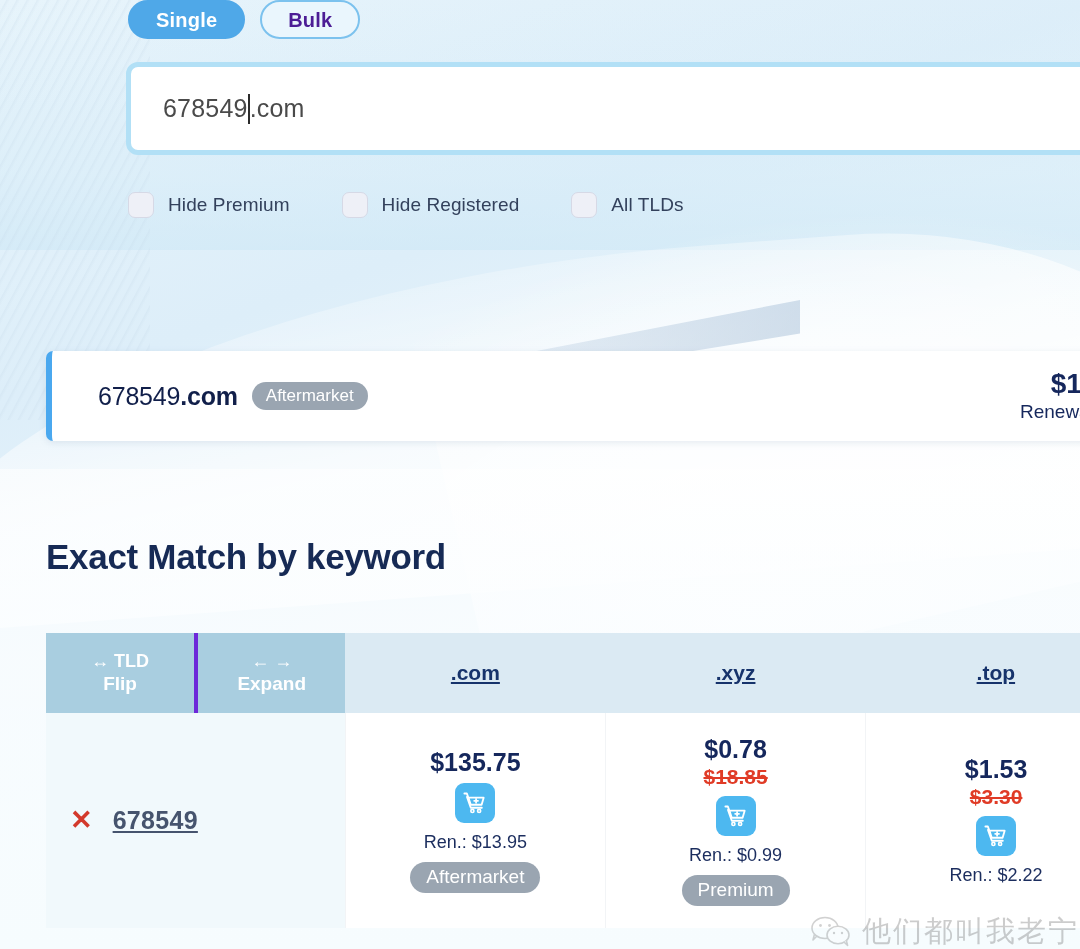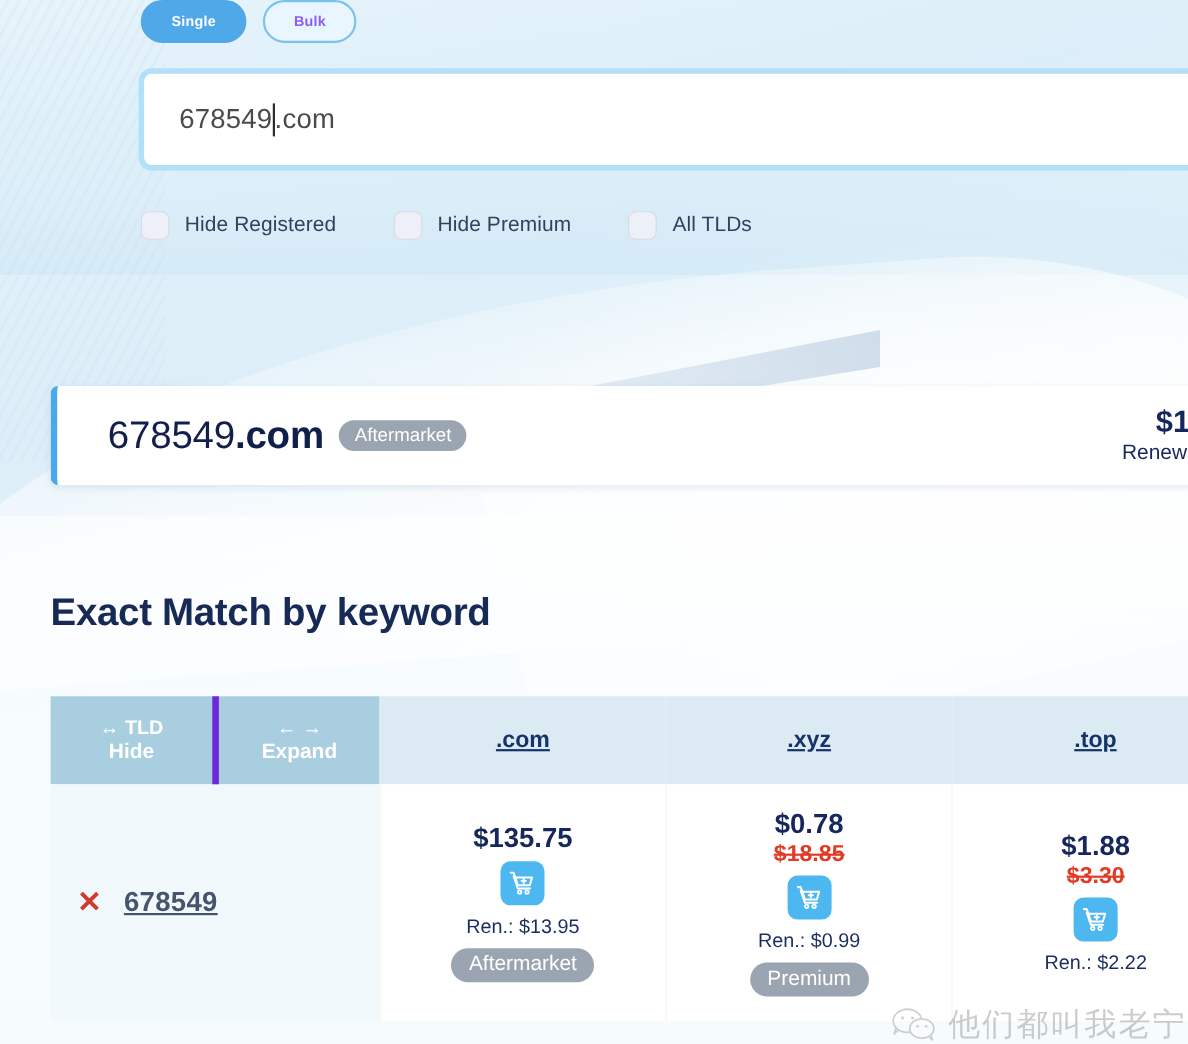--- a/index.html
+++ b/index.html
@@ -46,26 +46,26 @@
     position: absolute; left: 0; bottom: 0; width: 1080px; height: 480px;
     background: linear-gradient(180deg, rgba(255,255,255,.55) 0%, rgba(250,253,255,.85) 40%, rgba(246,252,254,1) 100%);
   }
 
   .page { position: relative; z-index: 1; width: 1080px; height: 949px; }
 
   
   .mode-row { position: absolute; left: 128px; top: 0px; display: flex; gap: 15px; align-items: center; }
   .mode-btn {
     border-radius: 22px; height: 39px; padding: 0 26px;
-    font-size: 13px; font-weight: bold; letter-spacing: .2px;
+    font-size: 20px; font-weight: bold; letter-spacing: .2px;
     display: flex; align-items: center; justify-content: center;
     cursor: pointer; border: 2px solid transparent; line-height: 1;
   }
   .mode-btn.active { background: #4fa8e8; color: #ffffff; border-color: #4fa8e8; }
-  .mode-btn.inactive { background: #eaf6fd; color: #8b5cf6; border-color: #7cc2ee; }
+  .mode-btn.inactive { background: #eaf6fd; color: #4c1d95; border-color: #7cc2ee; }
 
   
   .search-wrap {
     position: absolute; left: 126px; top: 62px; width: 1000px; height: 93px;
     background: #ffffff; border: 5px solid #b2e0f6; border-radius: 12px;
     display: flex; align-items: center; padding-left: 32px;
   }
   .search-text {
     font-size: 25px; color: #4a4a4a; letter-spacing: .2px;
     display: flex; align-items: center; white-space: pre;
@@ -90,21 +90,21 @@
   
   .result-card {
     position: absolute; left: 46px; top: 351px; width: 1080px; height: 90px;
     background: #ffffff; border-radius: 7px;
     border-left: 6px solid #4aa8ef;
     box-shadow: 0 2px 7px rgba(120,150,175,.18);
     display: flex; align-items: center; justify-content: space-between;
     padding: 0 22px 0 46px;
   }
   .rc-left { display: flex; align-items: center; }
-  .rc-domain { font-size: 35px; color: #111f4a; font-weight: 500; letter-spacing: -.2px; }
+  .rc-domain { font-size: 25px; color: #111f4a; font-weight: 500; letter-spacing: -.2px; }
   .rc-domain b { font-weight: bold; }
   .rc-badge {
     margin-left: 14px; background: #9aa5b1; color: #ffffff;
     font-size: 17px; border-radius: 14px; padding: 5px 14px 6px; line-height: 1;
   }
   .rc-right { text-align: right; margin-right: -48px; }
   .rc-price { font-size: 28px; font-weight: bold; color: #15275c; line-height: 1.05; }
   .rc-renewal { font-size: 19px; color: #15275c; margin-top: 2px; }
 
   
@@ -120,21 +120,21 @@
   }
   .tbl th, .tbl td { padding: 0; vertical-align: middle; }
   .col-kw   { width: 150px; }
   .col-exp  { width: 149px; }
   .col-tld  { width: 260px; }
 
   thead th.ctrl {
     background: #a9ceE0; color: #ffffff; height: 80px;
     font-size: 19px; font-weight: bold; text-align: center; line-height: 1.25;
   }
-  thead th.ctrl.flip { border-right: 6px solid #6d28d9; }
+  thead th.ctrl.flip { border-right: 4px solid #6d28d9; }
   thead th.ctrl .arrows { display: block; font-size: 18px; font-weight: bold; }
   thead th.tldhead {
     background: #dbeaf3; height: 80px; text-align: center;
   }
   .tld-link {
     font-size: 21px; font-weight: bold; color: #16336b;
     text-decoration: underline; cursor: pointer;
   }
 
   tbody td.kwcell {
@@ -191,25 +191,25 @@
 
   <div class="search-wrap">
     <div class="search-text">
       <span>678549</span><span class="caret"></span><span>.com</span>
     </div>
   </div>
 
   <div class="filters">
     <label class="filter">
       <span class="cbox"></span>
-      <span class="filter-label">Hide Registered</span>
+      <span class="filter-label">Hide Premium</span>
     </label>
     <label class="filter">
       <span class="cbox"></span>
-      <span class="filter-label">Hide Premium</span>
+      <span class="filter-label">Hide Registered</span>
     </label>
     <label class="filter">
       <span class="cbox"></span>
       <span class="filter-label">All TLDs</span>
     </label>
   </div>
 
   <div class="result-card">
     <div class="rc-left">
       <div class="rc-domain"><span>678549</span><b>.com</b></div>
@@ -228,21 +228,21 @@
       <col class="col-kw">
         <col class="col-exp">
       <col class="col-tld">
         <col class="col-tld">
         <col class="col-tld">
     </colgroup>
     <thead>
       <tr>
         <th class="ctrl flip">
           <span class="arrows">↔ TLD</span>
-          <span>Hide</span>
+          <span>Flip</span>
         </th>
         <th class="ctrl">
           <span class="arrows">← →</span>
           <span>Expand</span>
         </th>
         <th class="tldhead">
           <span class="tld-link">.com</span>
         </th>
         <th class="tldhead">
           <span class="tld-link">.xyz</span>
@@ -291,21 +291,21 @@
                 <circle cx="15.8" cy="19.3" r="1.45" fill="none" stroke="#fff" stroke-width="1.5"></circle>
               </svg>
             </div>
             <div class="p-ren">Ren.: $0.99</div>
             <div class="p-badge">Premium</div>
           </div>
         </td>
 
         <td class="pricecell">
           <div class="cell-stack">
-            <div class="p-main">$1.88</div>
+            <div class="p-main">$1.53</div>
             <div class="p-was">$3.30</div>
             <div class="cart">
               <svg width="26" height="26" viewBox="0 0 24 24">
                 <path d="M2.2 3.2h2.3l1.1 3.1M6 7.1h14l-1.9 6.5H8.1L6 7.1z" fill="none" stroke="#fff" stroke-width="1.7" stroke-linecap="round" stroke-linejoin="round"></path>
                 <path d="M4.6 6.3l3.5 10.1h10.2" fill="none" stroke="#fff" stroke-width="1.7" stroke-linecap="round" stroke-linejoin="round"></path>
                 <path d="M13 8.2v3.6M11.2 10h3.6" stroke="#fff" stroke-width="1.6" stroke-linecap="round"></path>
                 <circle cx="9.6" cy="19.3" r="1.45" fill="none" stroke="#fff" stroke-width="1.5"></circle>
                 <circle cx="15.8" cy="19.3" r="1.45" fill="none" stroke="#fff" stroke-width="1.5"></circle>
               </svg>
             </div>

